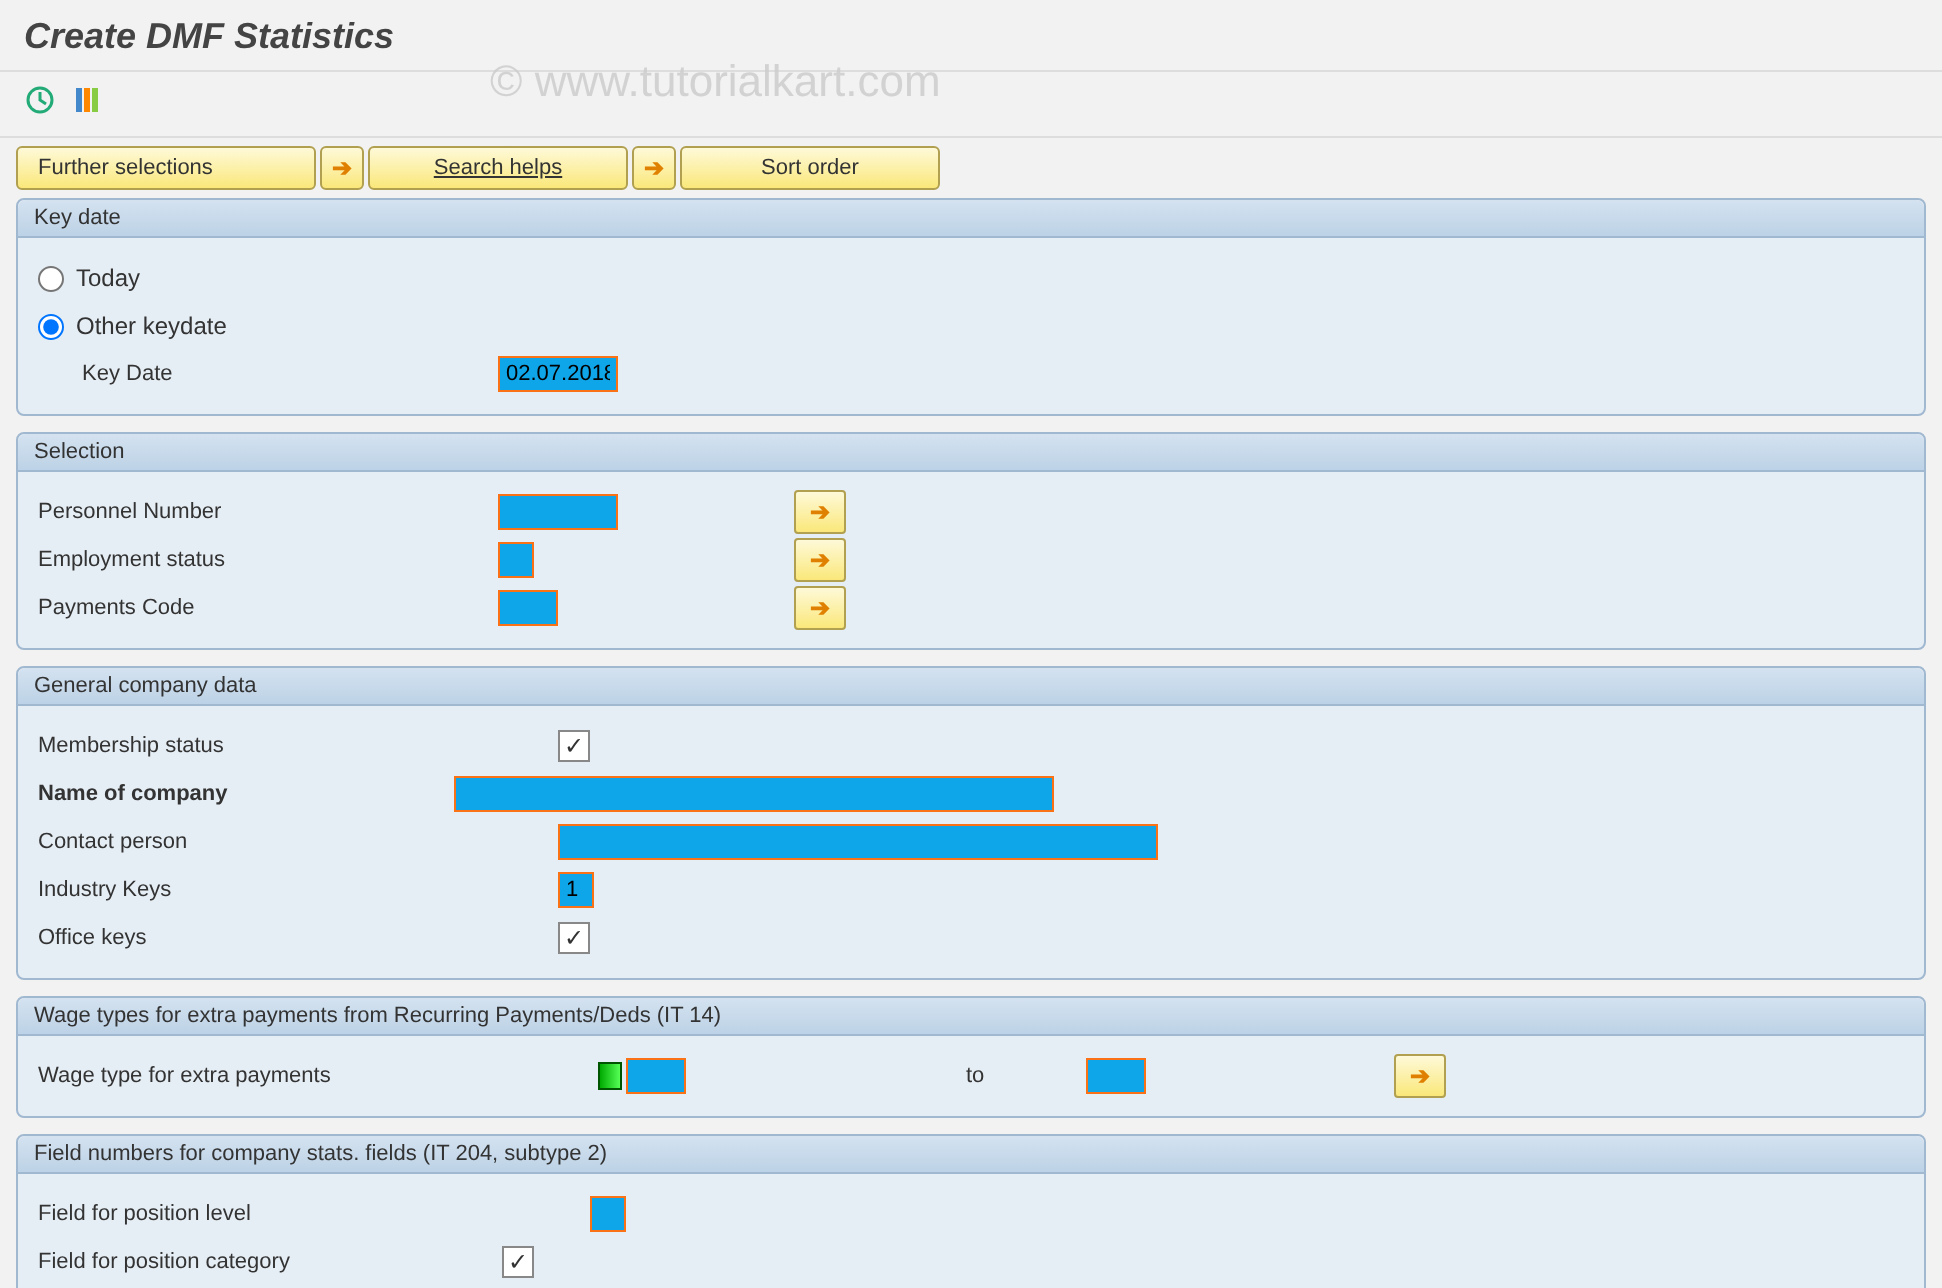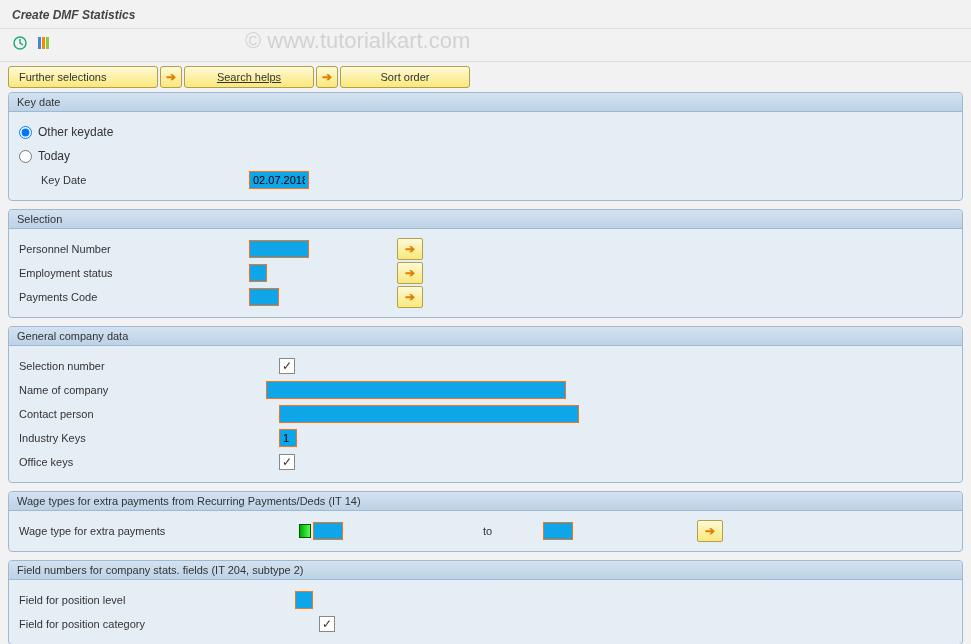--- a/index.html
+++ b/index.html
@@ -6,21 +6,21 @@
     body {
       font-family: Arial, sans-serif;
       font-size: 12px;
       background: #f2f2f2;
       color: #333;
       width: 971px;
       height: 644px;
       overflow: hidden;
     }
     .page-title {
-      font-size: 12px;
+      font-size: 18px;
       font-weight: bold;
       font-style: italic;
       color: #444;
       padding: 8px 12px 6px 12px;
       background: #f2f2f2;
       border-bottom: 1px solid #ddd;
     }
     .watermark {
       position: absolute;
       top: 28px;
@@ -166,26 +166,26 @@
       </button>
     <button class="sap-button" style="min-width:130px; justify-content:center;">
       <span>Sort order</span>
     </button>
   </div>
 
   <div class="group">
     <div class="group-header">Key date</div>
     <div class="group-body">
       <div class="row">
+        <input type="radio" name="kd" class="radio" style="">
+        <span>Today</span>
+      </div>
+      <div class="row">
         <input type="radio" name="kd" class="radio" checked="" style="">
         <span>Other keydate</span>
-      </div>
-      <div class="row">
-        <input type="radio" name="kd" class="radio" style="">
-        <span>Today</span>
       </div>
       <div class="row indent">
         <span class="label">Key Date</span>
         <input type="text" class="w60" value="02.07.2018" style="">
       </div>
     </div>
   </div>
 
   <div class="group">
     <div class="group-header">Selection</div>
@@ -214,25 +214,25 @@
             <span class="arrow-icon">➔</span>
           </span>
       </div>
     </div>
   </div>
 
   <div class="group">
     <div class="group-header">General company data</div>
     <div class="group-body">
       <div class="row">
-        <span class="label" style="width:260px;">Selection number</span>
+        <span class="label" style="width:260px;">Membership status</span>
         <span class="checkbox-visual">✓</span>
       </div>
       <div class="row">
-        <span class="label" style="width:247px;">Name of company</span>
+        <span class="label" style="width:208px;font-weight:bold;">Name of company</span>
         <input type="text" class="w300" style="">
       </div>
       <div class="row">
         <span class="label" style="width:260px;">Contact person</span>
         <input type="text" class="w300" style="">
       </div>
       <div class="row">
         <span class="label" style="width:260px;">Industry Keys</span>
         <input type="text" class="w18" value="1" style="">
       </div>
@@ -262,19 +262,19 @@
   </div>
 
   <div class="group">
     <div class="group-header">Field numbers for company stats. fields (IT 204, subtype 2)</div>
     <div class="group-body">
       <div class="row">
         <span class="label" style="width:276px;">Field for position level</span>
         <input type="text" class="w18" style="">
       </div>
       <div class="row">
-        <span class="label" style="width:300px;">Field for position category</span>
+        <span class="label" style="width:232px;">Field for position category</span>
         <span class="checkbox-visual">✓</span>
       </div>
     </div>
   </div>
 
 </div>
 
 </body></html>

